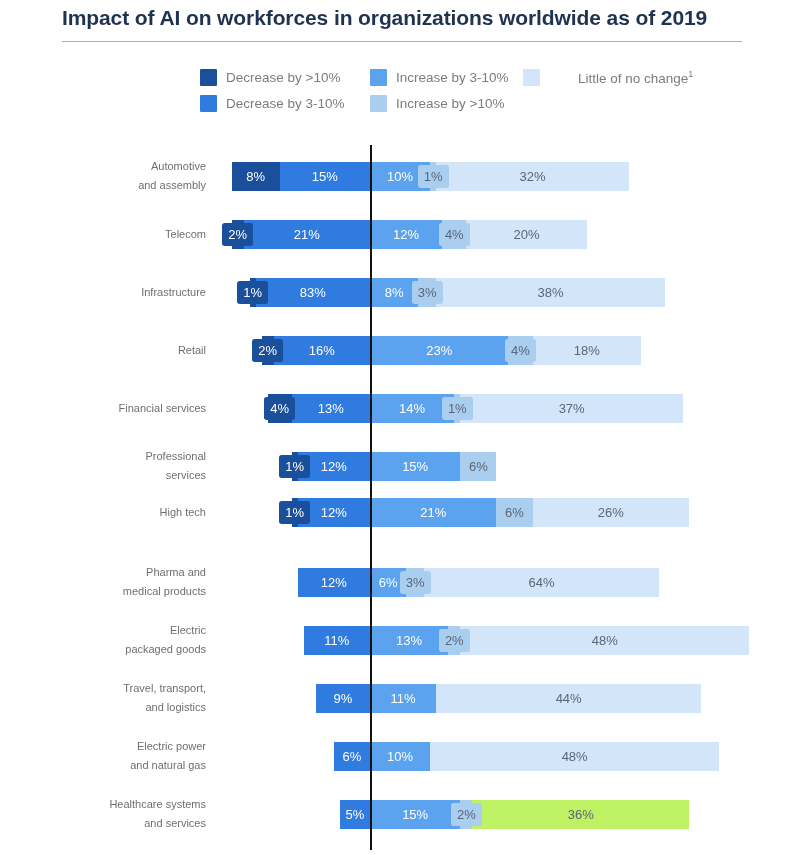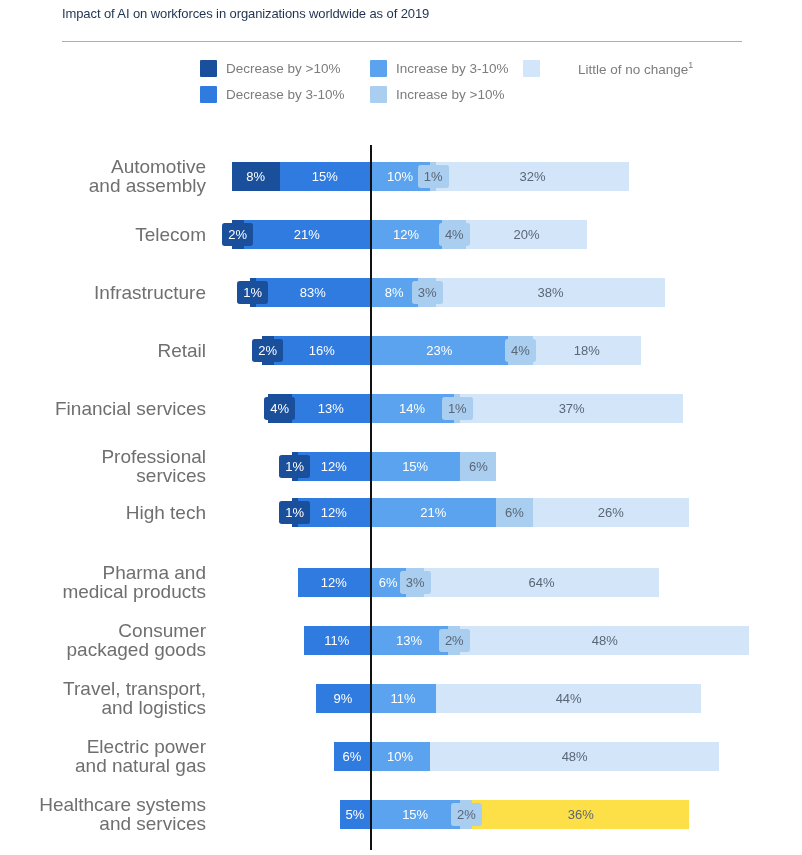--- a/index.html
+++ b/index.html
@@ -8,41 +8,41 @@
     width:802px;height:855px;
     background:#ffffff;
     font-family:"Liberation Sans","DejaVu Sans",sans-serif;
     overflow:hidden;
     position:relative;
   }
   
   #chart-title{
     position:absolute;
     left:62px; top:6px; width:700px;
-    font-size:13px;
-    font-weight:400;
+    font-size:21px;
+    font-weight:700;
     color:#1f3350;
     letter-spacing:-0.1px;
     white-space:nowrap;
   }
   #title-rule{
     position:absolute;
     left:62px; top:41px;
     width:680px; height:1px;
     background:#8fb4dd;
   }
   
   #legend{
     position:absolute;
     left:160px; top:60px;
     width:580px;
   }
   .legend-row{
     display:flex;
-    align-items:flex-start;
+    align-items:flex-end;
     height:26px;
     padding-left:40px;
   }
   .legend-item{
     display:flex;
     align-items:center;
     white-space:nowrap;
   }
   .legend-item.c0{width:170px;}
   .legend-item.c1{width:153px;}
@@ -78,21 +78,21 @@
   }
   .row-label{
     position:absolute;
     left:0; top:0;
     width:206px; height:56px;
     display:flex;
     flex-direction:column;
     align-items:flex-end;
     justify-content:center;
     text-align:right;
-    font-size:19px;
+    font-size:11px;
     line-height:19px;
     color:#6f6f6f;
     padding-right:0;
     box-sizing:border-box;
   }
   .bar-area{
     position:absolute;
     left:0; top:0;
     width:802px; height:56px;
   }
@@ -325,21 +325,21 @@
           <div class="seg light-txt narrow" style="left: 406.12px; width: 18.06px; background: rgb(169, 206, 239); z-index: 3;">
             <span class="val" style="background: rgb(169, 206, 239); box-shadow: rgb(169, 206, 239) 0px 0px 0px 2px;">3%</span>
           </div>
           <div class="seg light-txt" style="left: 424.18px; width: 234.78px; background: rgb(210, 229, 249); z-index: 1;">
             <span class="val">64%</span>
           </div>
         </div>
       </div>
       <div class="row" style="top: 472px;">
         <div class="row-label">
-          <span>Consumer</span>
+          <span>Electric</span>
           <span>packaged goods</span>
         </div>
         <div class="bar-area">
           <div class="seg" style="left: 303.78px; width: 66.22px; background: rgb(47, 123, 224); z-index: 2;">
             <span class="val">11%</span>
           </div>
           <div class="seg" style="left: 370px; width: 78.26px; background: rgb(91, 163, 238); z-index: 2;">
             <span class="val">13%</span>
           </div>
           <div class="seg light-txt narrow" style="left: 448.26px; width: 12.04px; background: rgb(169, 206, 239); z-index: 3;">
@@ -392,19 +392,19 @@
         <div class="bar-area">
           <div class="seg" style="left: 339.9px; width: 30.1px; background: rgb(47, 123, 224); z-index: 2;">
             <span class="val">5%</span>
           </div>
           <div class="seg" style="left: 370px; width: 90.3px; background: rgb(91, 163, 238); z-index: 2;">
             <span class="val">15%</span>
           </div>
           <div class="seg light-txt narrow" style="left: 460.3px; width: 12.04px; background: rgb(169, 206, 239); z-index: 3;">
             <span class="val" style="background: rgb(169, 206, 239); box-shadow: rgb(169, 206, 239) 0px 0px 0px 2px;">2%</span>
           </div>
-          <div class="seg light-txt" style="left: 472.34px; width: 216.72px; background: #fde047; z-index: 1;">
+          <div class="seg light-txt" style="left: 472.34px; width: 216.72px; background: #bef264; z-index: 1;">
             <span class="val">36%</span>
           </div>
         </div>
       </div>
     </div>
 </div>
 
 </body></html>

